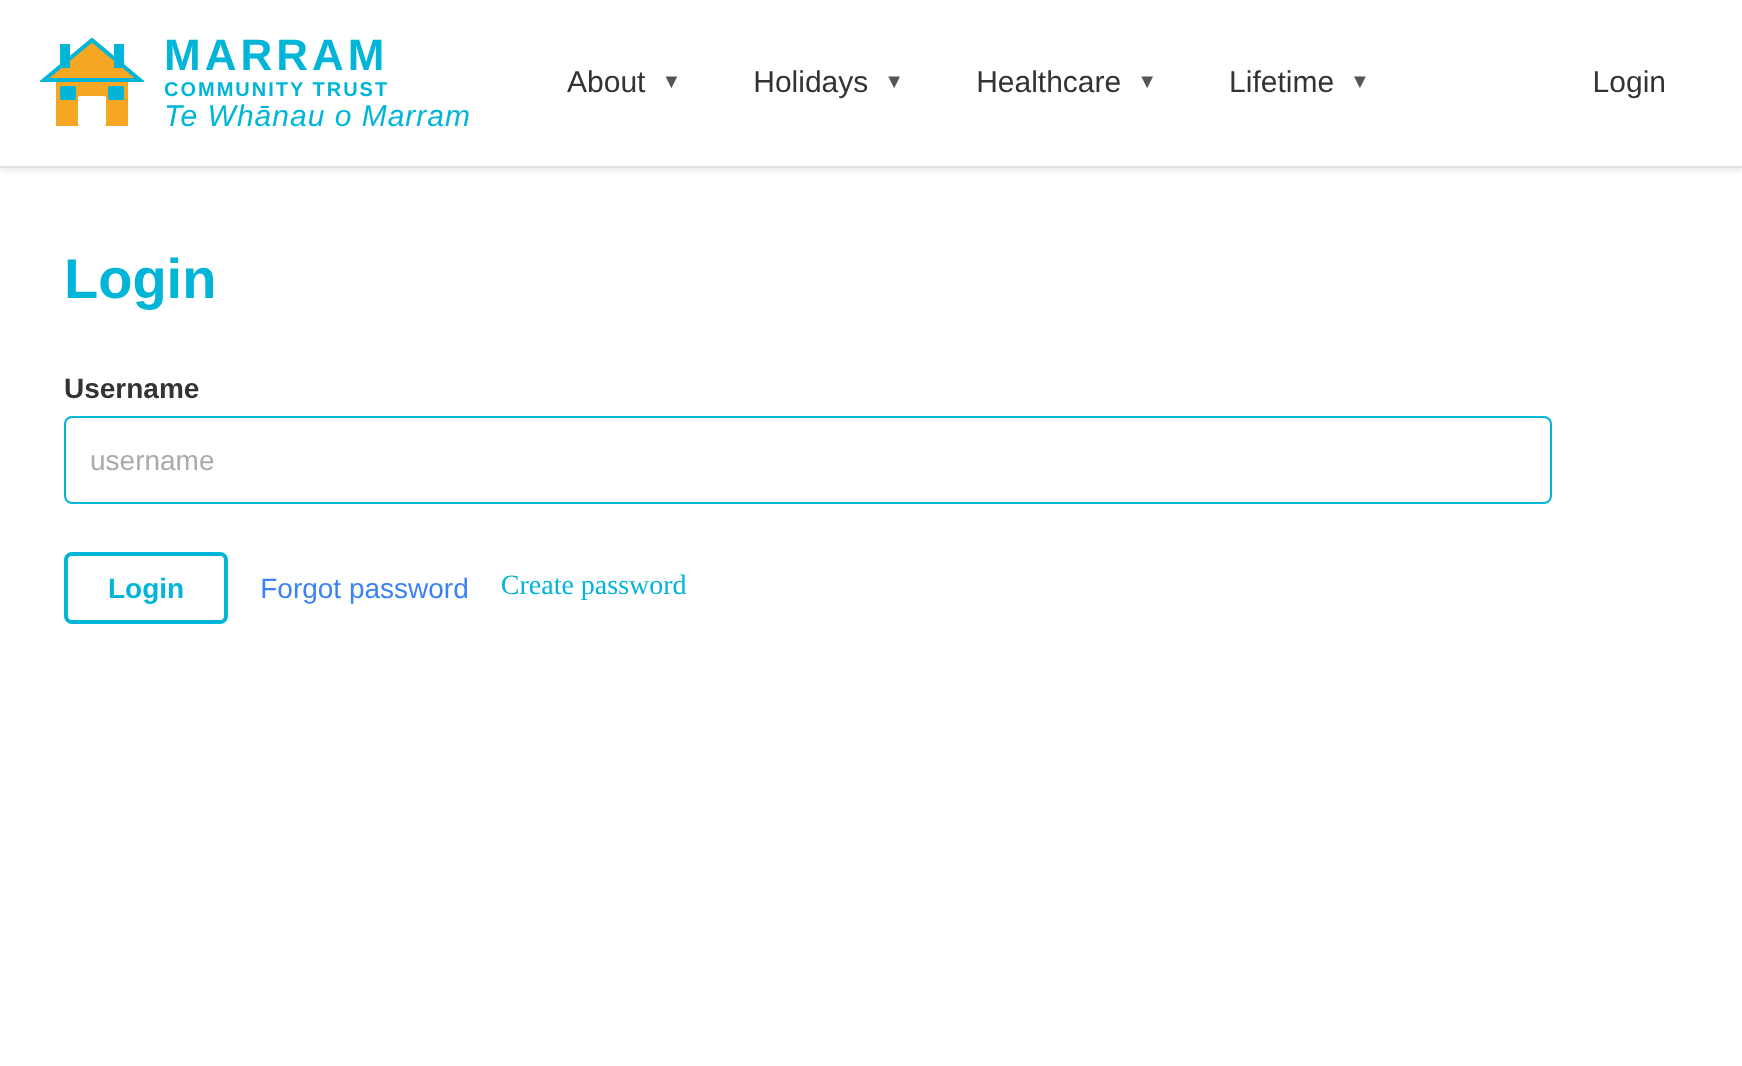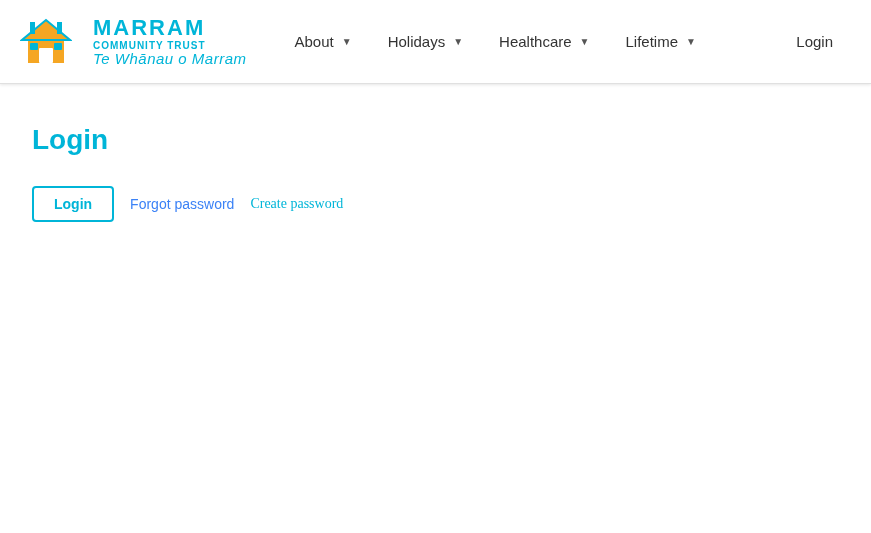--- a/index.html
+++ b/index.html
@@ -22,21 +22,21 @@
       display: flex;
       align-items: center;
       padding: 0 20px;
       height: 84px;
       box-shadow: 0 1px 3px rgba(0,0,0,0.1);
     }
 
     .logo-area {
       display: flex;
       align-items: center;
-      gap: 21px;
+      gap: 10px;
       margin-right: 30px;
       text-decoration: none;
     }
 
     .logo-icon {
       width: 52px;
       height: 52px;
       flex-shrink: 0;
     }
 
@@ -221,20 +221,24 @@
     </a>
     <a class="nav-item nav-faqs" href="#">
       <span>Login</span>
     </a>
   </nav>
 </header>
 
 <main>
   <h1 class="page-title">Login</h1>
 
+  <div class="form-group">
+    <label class="form-label">Username</label>
+    <input class="form-input" type="text" placeholder="username" style="">
+  </div>
 
 
   <div class="form-actions">
     <button class="btn-login">Login</button>
     <a class="link-forgot" href="#">Forgot password</a>
     <a class="link-create" href="#">Create password</a>
   </div>
 </main>
 
 </body></html>

